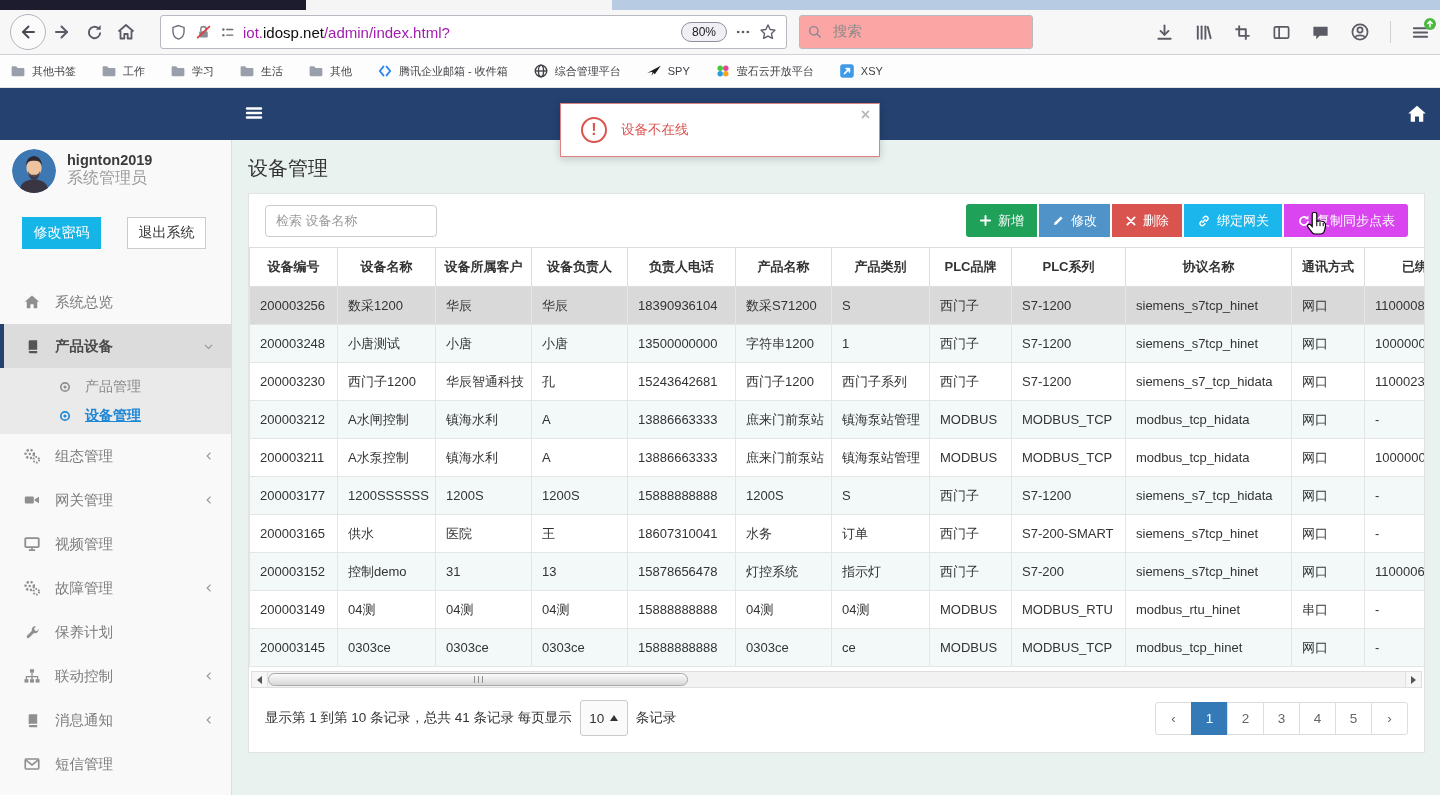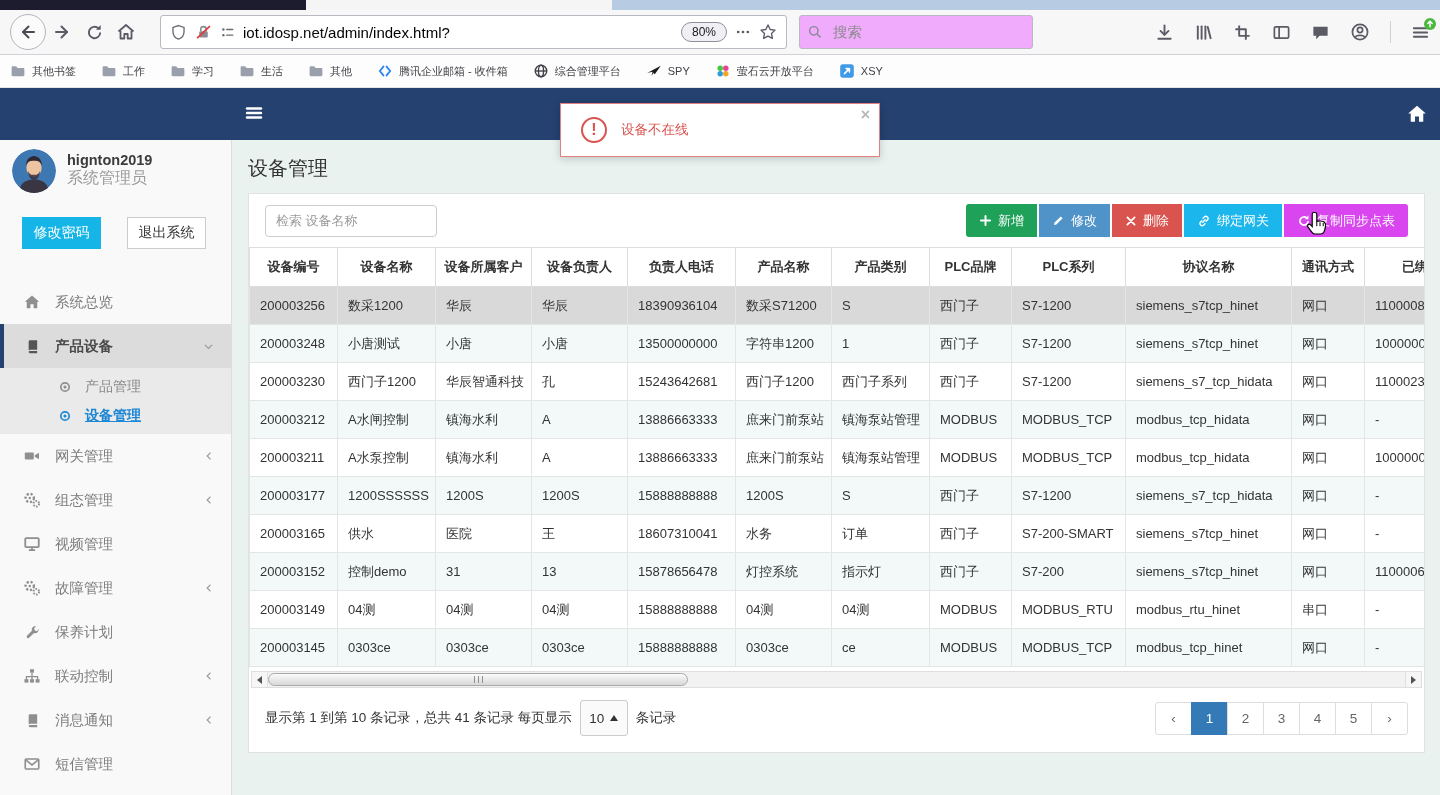--- a/index.html
+++ b/index.html
@@ -12,23 +12,23 @@
   .ts-left{width:306px;background:#1c1c2e;}
   .ts-active{width:306px;background:#f5f5f6;}
   .ts-right{flex:1;background:#b7cbe2;}
 
   
   .nav-toolbar{position:absolute;top:10px;left:0;width:1440px;height:45px;background:#f7f7f8;border-bottom:1px solid #d0d0d6;display:flex;align-items:center;padding:0 10px;box-sizing:border-box;color:#55555e;}
   .nav-btn{width:32px;height:32px;display:flex;align-items:center;justify-content:center;border-radius:4px;flex:none;}
   .nav-btn.circle{width:34px;height:34px;border:1px solid #b3b3bc;border-radius:50%;background:#fbfbfc;}
   .urlbar{width:627px;height:34px;margin-left:18px;background:#fff;border:1px solid #b9b9c1;border-radius:3px;display:flex;align-items:center;padding:0 9px;box-sizing:border-box;gap:8px;flex:none;}
   .url-text{font-size:15px;color:#0c0c0d;white-space:nowrap;overflow:hidden;}
-  .url-dim{color:#000000;}
+  .url-dim{color:#a21caf;}
   .zoom-pill{margin-left:auto;flex:none;border:1px solid #8f8f9d;background:#f0f0f4;border-radius:11px;padding:2px 10px;font-size:12px;color:#1a1a1e;}
-  .searchbar{width:234px;height:34px;margin-left:12px;background:#f0abfc;border:1px solid #b9b9c1;border-radius:3px;display:flex;align-items:center;padding:0 7px;box-sizing:border-box;gap:8px;flex:none;}
+  .searchbar{width:234px;height:34px;margin-left:12px;background:#fca5a5;border:1px solid #b9b9c1;border-radius:3px;display:flex;align-items:center;padding:0 7px;box-sizing:border-box;gap:8px;flex:none;font-family:Liberation Mono, monospace;}
   .bs-input{border:none;outline:none;flex:1;font-size:14.5px;color:#333;font-family:inherit;background:transparent;}
   .bs-input::placeholder{color:#8a8a8a;}
   .right-icons{margin-left:auto;display:flex;align-items:center;gap:20px;}
   .vdiv{width:1px;height:22px;background:#cfcfd6;}
   .menu-wrap{position:relative;}
   .update-badge{position:absolute;top:-5px;right:-6px;width:12px;height:12px;border-radius:50%;background:#4cb840;display:flex;align-items:center;justify-content:center;}
 
   
   .bookmarksbar{position:absolute;top:55px;left:0;width:1440px;height:33px;background:#fdfdfd;border-bottom:1px solid #e4e4e8;display:flex;align-items:center;padding:0 10px;box-sizing:border-box;gap:25px;}
   .bm{display:flex;align-items:center;gap:6px;font-size:11px;color:#3e3e44;white-space:nowrap;}
@@ -378,41 +378,41 @@
                 <svg width="14" height="14" viewBox="0 0 20 20">
                   <circle cx="10" cy="10" r="6" fill="none" stroke="currentColor" stroke-width="2.4"></circle>
                   <circle cx="10" cy="10" r="2.2" fill="currentColor"></circle>
                 </svg>
               </span>
             <span class="lbl active-link">设备管理</span>
           </div>
         </div>
         <div class="nv">
           <span class="ic">
-              <svg width="18" height="18" viewBox="0 0 20 20" fill="currentColor">
-                <rect x="2" y="6" width="10" height="8" rx="1.2"></rect>
-                <path d="M13 9.2 L17.8 6.4 V13.6 L13 10.8 Z"></path>
-              </svg>
-            </span>
-          <span class="lbl">网关管理</span>
-          <span class="chev">
-              <svg width="12" height="12" viewBox="0 0 20 20" fill="none" stroke="currentColor" stroke-width="2">
-                <path d="M12.5 4.5 L7 10 L12.5 15.5"></path>
-              </svg>
-            </span>
-        </div>
-        <div class="nv">
-          <span class="ic">
               <svg width="18" height="18" viewBox="0 0 20 20" fill="none" stroke="currentColor">
                 <circle cx="7.5" cy="7.8" r="4.6" stroke-width="2.6" stroke-dasharray="2.4 2"></circle>
                 <circle cx="7.5" cy="7.8" r="1.3" fill="currentColor" stroke="none"></circle>
                 <circle cx="14.8" cy="14.2" r="3.1" stroke-width="2.2" stroke-dasharray="1.8 1.5"></circle>
               </svg>
             </span>
           <span class="lbl">组态管理</span>
+          <span class="chev">
+              <svg width="12" height="12" viewBox="0 0 20 20" fill="none" stroke="currentColor" stroke-width="2">
+                <path d="M12.5 4.5 L7 10 L12.5 15.5"></path>
+              </svg>
+            </span>
+        </div>
+        <div class="nv">
+          <span class="ic">
+              <svg width="18" height="18" viewBox="0 0 20 20" fill="currentColor">
+                <rect x="2" y="6" width="10" height="8" rx="1.2"></rect>
+                <path d="M13 9.2 L17.8 6.4 V13.6 L13 10.8 Z"></path>
+              </svg>
+            </span>
+          <span class="lbl">网关管理</span>
           <span class="chev">
               <svg width="12" height="12" viewBox="0 0 20 20" fill="none" stroke="currentColor" stroke-width="2">
                 <path d="M12.5 4.5 L7 10 L12.5 15.5"></path>
               </svg>
             </span>
         </div>
         <div class="nv">
           <span class="ic">
               <svg width="18" height="18" viewBox="0 0 20 20" fill="none" stroke="currentColor" stroke-width="2">
                 <rect x="2.5" y="3.5" width="15" height="10" rx="1"></rect>

